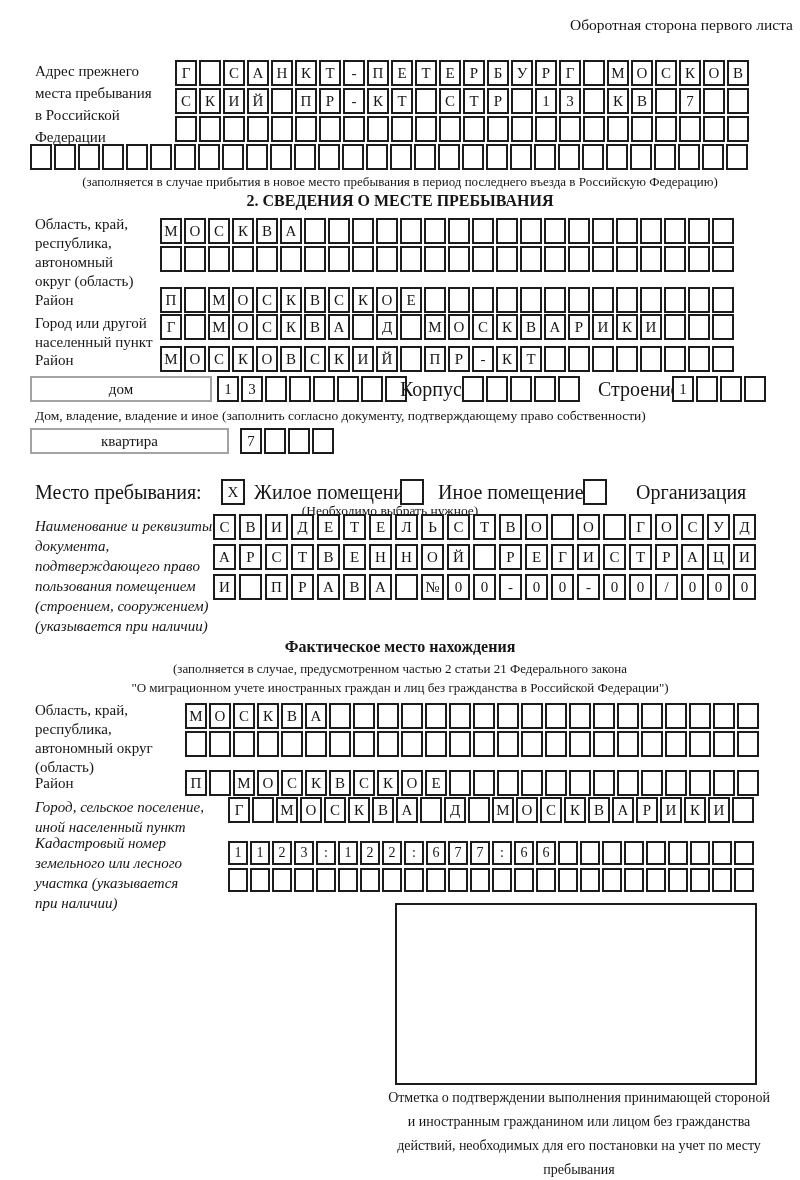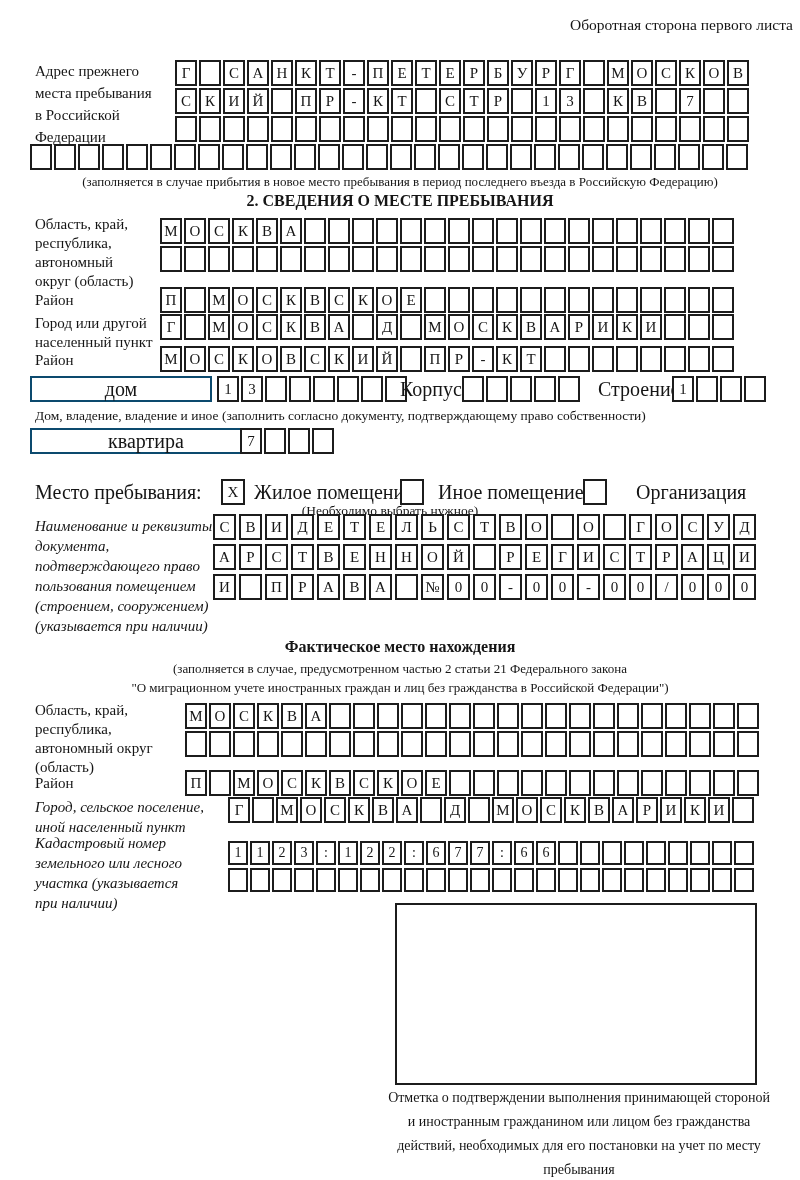--- a/index.html
+++ b/index.html
@@ -20,23 +20,23 @@
   .cell {
     flex:none; box-sizing:border-box;
     width:22px; height:26px; border:2px solid #1c1c1c;
     display:flex; align-items:center; justify-content:center;
     font-size:15px; line-height:1; background:#fff;
   }
   .cellrow.wide  { gap:3px; }
   .cellrow.wide .cell  { width:23px; }
   .cellrow.small .cell { width:20px; height:24px; font-size:14px; }
   .namebox {
-    position:absolute; box-sizing:border-box; border:2px solid #0c4a6e;
+    position:absolute; box-sizing:border-box; border:2px solid #a3a3a3;
     height:26px; display:flex; align-items:center; justify-content:center;
-    font-size:20px; background:#fff;
+    font-size:15px; background:#fff;
   }
   .inline-lbl { position:absolute; font-size:20px; line-height:26px; white-space:nowrap; }
   .checkbox {
     position:absolute; box-sizing:border-box; width:24px; height:26px;
     border:2px solid #1c1c1c; display:flex; align-items:center; justify-content:center;
     font-size:15px; background:#fff;
   }
   .stampbox { position:absolute; border:2px solid #1c1c1c; background:#fff; }
   .stampnote { position:absolute; text-align:center; font-size:14px; line-height:24px; }
   .hdrnote { position:absolute; font-size:15.5px; }
@@ -322,21 +322,21 @@
     </div>
   <div class="inline-lbl" style="left:598px; top:376px;">Строение</div>
   <div class="cellrow" style="left:672px; top:376px;">
       <span class="cell">1</span>
       <span class="cell"></span>
       <span class="cell"></span>
       <span class="cell"></span>
     </div>
   <div class="lbl" style="left:35px; top:406px; width:740px; font-size:13.5px;">Дом, владение, владение и иное (заполнить согласно документу, подтверждающему право собственности)</div>
 
-  <div class="namebox" style="left:30px; top:428px; width:232px;">квартира</div>
+  <div class="namebox" style="left:30px; top:428px; width:199px;">квартира</div>
   <div class="cellrow" style="left:240px; top:428px;">
       <span class="cell">7</span>
       <span class="cell"></span>
       <span class="cell"></span>
       <span class="cell"></span>
     </div>
 
   <div class="inline-lbl" style="left:35px; top:479px;">Место пребывания:</div>
   <div class="checkbox" style="left:221px; top:479px;">X</div>
   <div class="inline-lbl" style="left:254px; top:479px;">Жилое помещение</div>

